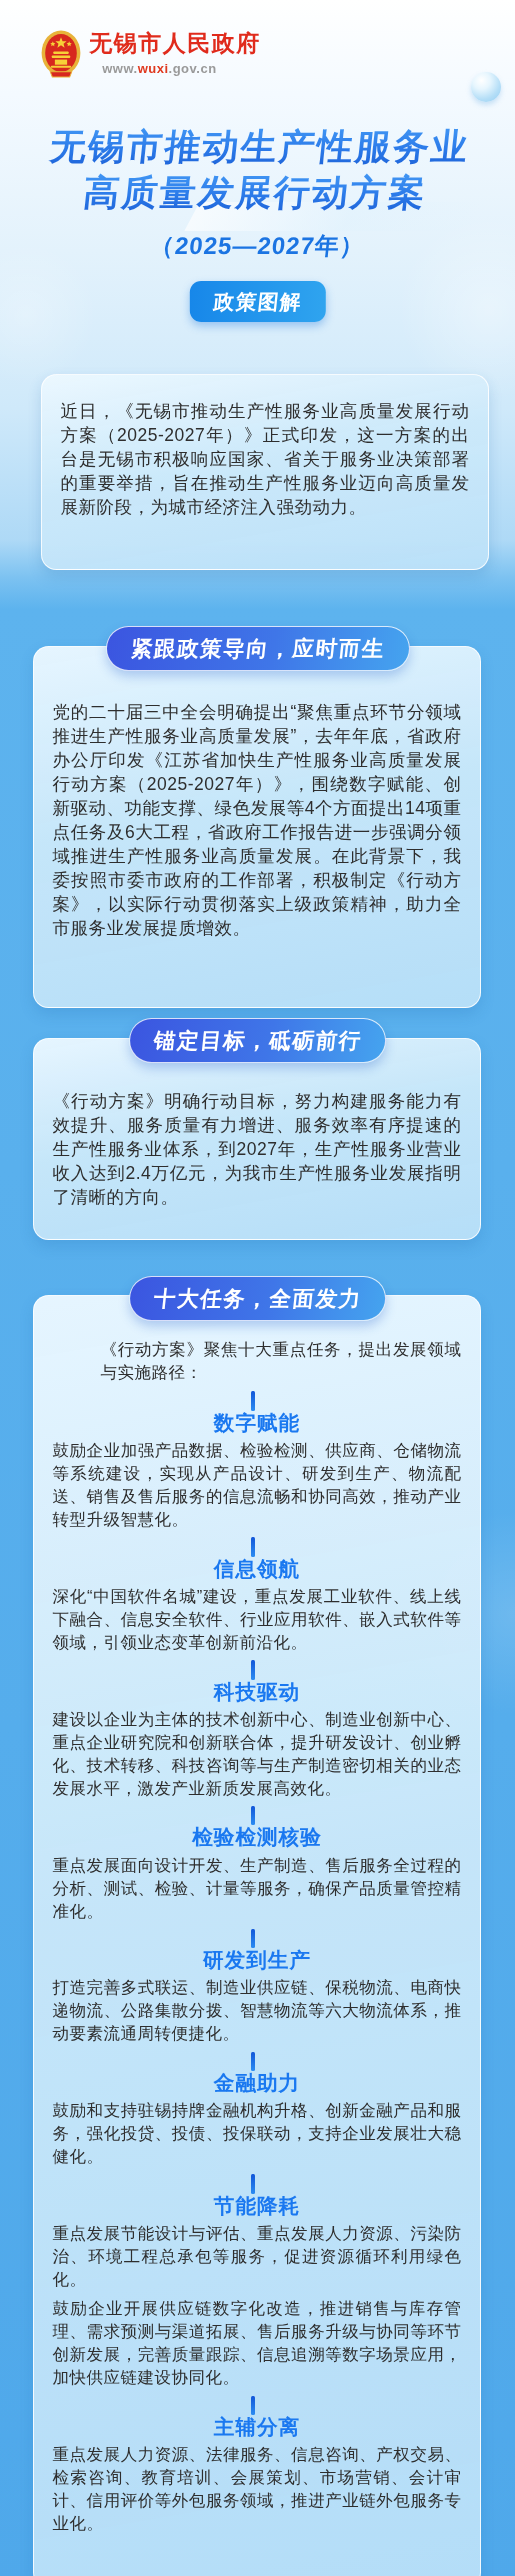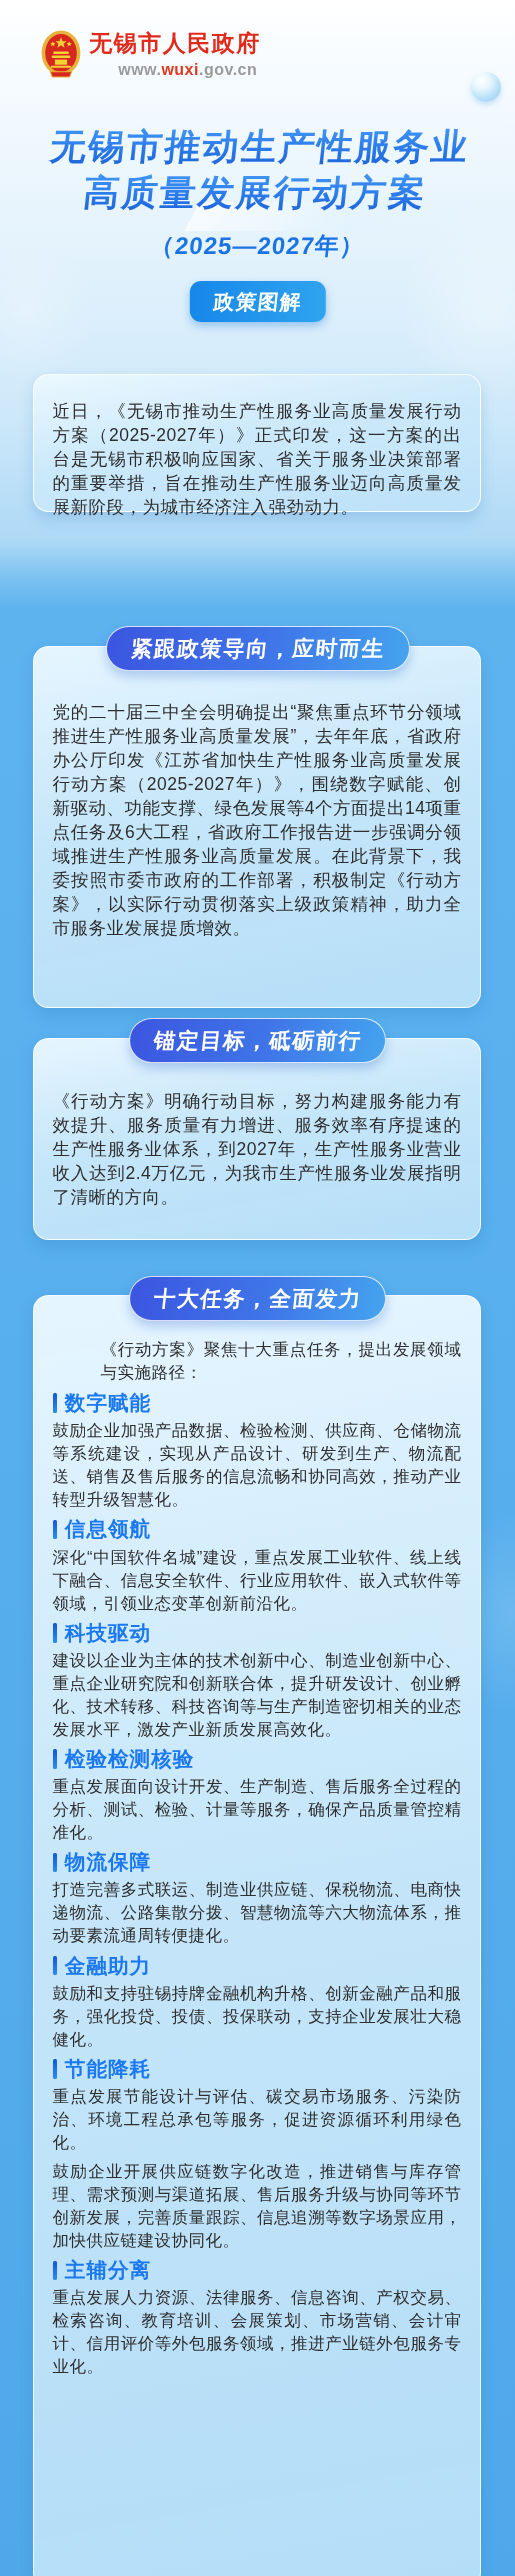--- a/index.html
+++ b/index.html
@@ -31,21 +31,21 @@
     position:absolute; left:192px; top:202px; width:286px; height:29px; z-index:1;
     transform:skewX(-28deg);
     background:linear-gradient(90deg, rgba(255,255,255,.65) 0%, rgba(224,242,253,.45) 55%, rgba(224,242,253,0) 100%);
   }
 
   
   .header{ position:absolute; left:40px; top:30px; display:flex; align-items:flex-start; z-index:2; }
   .emblem{ width:42px; height:49px; flex:0 0 auto; }
   .header-text{ margin-left:7.2px; }
   .site-name{ font-size:23px; font-weight:700; color:#e02b1c; letter-spacing:1.5px; line-height:1.15; }
-  .site-url{ margin-top:4.1px; margin-left:29px; font-size:16px; font-weight:700; color:#9a9a9a; letter-spacing:0.5px; }
+  .site-url{ margin-top:4.1px; margin-left:13px; font-size:13px; font-weight:700; color:#9a9a9a; letter-spacing:0.5px; }
   .site-url .hl{ color:#e0391f; }
 
   
   .hero-title{
     position:absolute; left:0; top:124px; width:100%; text-align:center; z-index:2;
     font-size:36px; font-weight:900; line-height:46px; letter-spacing:2.1px;
     transform:skewX(-6deg);
   }
   .hero-title .grad{
     display:block;
@@ -87,34 +87,34 @@
   }
   .pill span{
     font-size:21.6px; font-weight:900; color:#ffffff; letter-spacing:1.5px; transform:skewX(-6deg);
   }
 
   .body-text{
     font-size:17.5px; line-height:24px; color:#2e2e2e; letter-spacing:0.5px;
     text-align:justify;
   }
 
-  .card.intro-card{ top:374px; height:138px; padding-top:24px; }
+  .card.intro-card{ top:374px; height:196px; padding-top:24px;margin-left:8px; }
   .pill.p1{ top:626px; }
   .card.card1{ top:646px; height:362px; padding-top:53px; }
   .pill.p2{ top:1018px; }
   .card.card2{ top:1038px; height:202px; padding-top:50px; }
   .pill.p3{ top:1276px; }
   .card.card3{ top:1295px; min-height:1293px; padding-top:42px; padding-bottom:20.6px; }
 
   
   .card3 .body-text{ font-size:16.5px; line-height:23px; }
   .card3 .sec-intro{ margin-bottom:7.2px;margin-left:48px; }
   .task h4{
     display:flex; align-items:center; margin:6.2px 0 4.1px;
-    font-size:20.6px; line-height:24px; font-weight:900; color:#1a78f0; letter-spacing:1px;
+    font-size:20.6px; line-height:24px; font-weight:900; color:#1a78f0; letter-spacing:1px;flex-direction:column;
   }
   .task h4 .bar{
     display:inline-block; width:4.1px; height:19.6px; border-radius:1.5px;
     background:linear-gradient(180deg,#1256d8,#2b8cf2); margin-right:8.2px; flex:0 0 auto;
   }
   .task p{ margin:0 0 6.2px; }
 </style>
 </head>
 <body>
 
@@ -201,37 +201,37 @@
     <div class="task">
       <h4>
           <span class="bar"></span>
           <span>检验检测核验</span>
         </h4>
       <p class="body-text">重点发展面向设计开发、生产制造、售后服务全过程的分析、测试、检验、计量等服务，确保产品质量管控精准化。</p>
     </div>
     <div class="task">
       <h4>
           <span class="bar"></span>
-          <span>物流保障</span>
+          <span>研发到生产</span>
         </h4>
       <p class="body-text">打造完善多式联运、制造业供应链、保税物流、电商快递物流、公路集散分拨、智慧物流等六大物流体系，推动要素流通周转便捷化。</p>
     </div>
     <div class="task">
       <h4>
           <span class="bar"></span>
           <span>金融助力</span>
         </h4>
       <p class="body-text">鼓励和支持驻锡持牌金融机构升格、创新金融产品和服务，强化投贷、投债、投保联动，支持企业发展壮大稳健化。</p>
     </div>
     <div class="task">
       <h4>
           <span class="bar"></span>
           <span>节能降耗</span>
         </h4>
-      <p class="body-text">重点发展节能设计与评估、碳交易市场服务、污染防治、环境工程总承包等服务，促进资源循环利用绿色化。</p>
+      <p class="body-text">重点发展节能设计与评估、重点发展人力资源、污染防治、环境工程总承包等服务，促进资源循环利用绿色化。</p>
     </div>
     <div class="task">
       <p class="body-text">鼓励企业开展供应链数字化改造，推进销售与库存管理、需求预测与渠道拓展、售后服务升级与协同等环节创新发展，完善质量跟踪、信息追溯等数字场景应用，加快供应链建设协同化。</p>
     </div>
     <div class="task">
       <h4>
           <span class="bar"></span>
           <span>主辅分离</span>
         </h4>
       <p class="body-text">重点发展人力资源、法律服务、信息咨询、产权交易、检索咨询、教育培训、会展策划、市场营销、会计审计、信用评价等外包服务领域，推进产业链外包服务专业化。</p>

